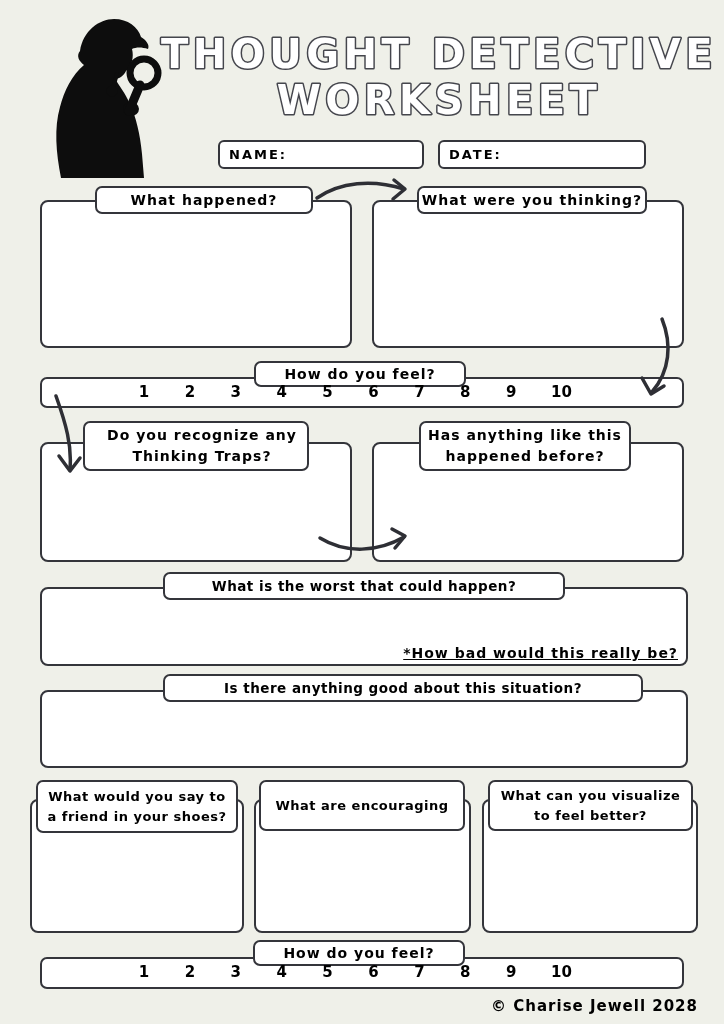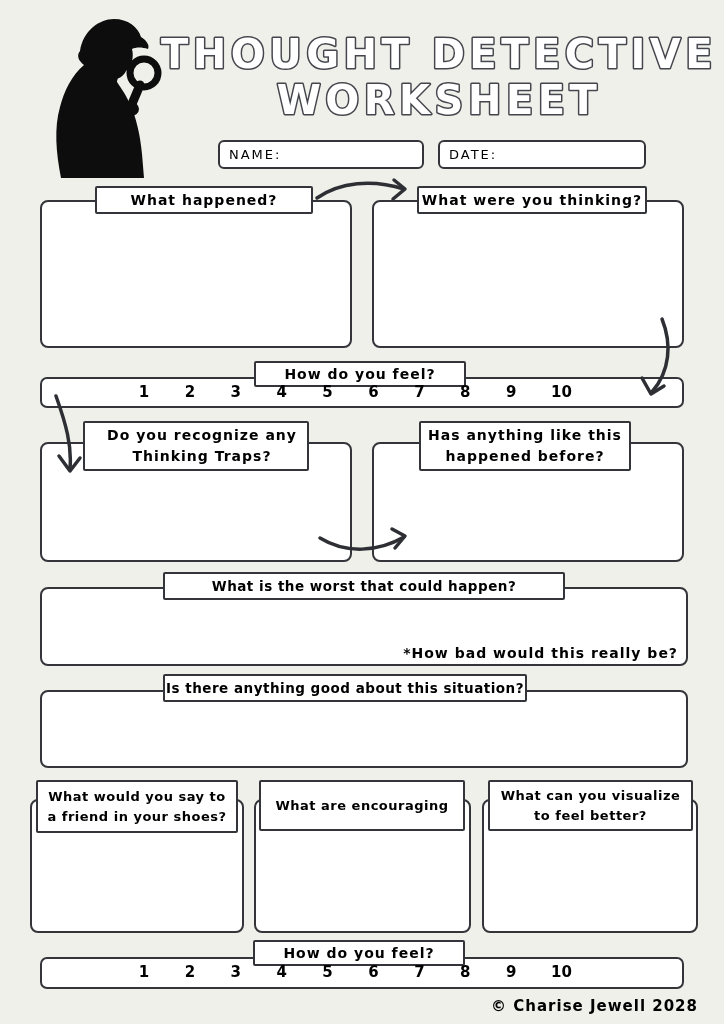--- a/index.html
+++ b/index.html
@@ -8,21 +8,21 @@
     width:724px;height:1024px;
     background:#eff0e9;
     font-family:"DejaVu Sans","Liberation Sans",sans-serif;
     color:#000000;
     overflow:hidden;
   }
   .hdr{
     position:absolute;
     background:#ffffff;
     border:2px solid #34353b;
-    border-radius:2px;
+    border-radius:7px;
     display:flex;flex-direction:column;
     align-items:center;justify-content:center;
     text-align:center;
     font-weight:bold;
     font-size:14px;
     letter-spacing:1px;
     line-height:21px;
     z-index:2;
     box-sizing:border-box;
   }
@@ -52,29 +52,29 @@
     font-weight:bold;
     font-size:15px;
   }
   .nums span{display:inline-block;min-width:12px;text-align:center;cursor:default;}
   .field{
     position:absolute;
     background:#ffffff;
     border:2px solid #34353b;
     border-radius:6px;
     display:flex;align-items:center;
-    font-weight:normal;font-size:13px;letter-spacing:2px;
+    font-weight:bold;font-size:13px;letter-spacing:2px;
     padding-left:9px;
     box-sizing:border-box;
     z-index:2;
   }
   .note{
     position:absolute;
     right:8px;bottom:3px;
-    font-weight:bold;font-size:14px;letter-spacing:1px;
+    font-weight:bold;font-size:14px;letter-spacing:1px;text-decoration:underline;
   }
   .copyright{
     position:absolute;
     top:997px;right:26px;
     font-weight:bold;font-size:15px;letter-spacing:1px;
   }
   .arrow{position:absolute;z-index:3;}
   .arrow path{stroke:#2e2f35;stroke-width:3.5;fill:none;stroke-linecap:round;stroke-linejoin:round;}
   svg text.title{
     font-family:"DejaVu Sans","Liberation Sans",sans-serif;
@@ -171,21 +171,21 @@
     <path d="M76,5 L89,12 L79,24"></path>
   </svg>
 
   <div class="hdr hdr-long" style="left:163px;top:572px;width:402px;height:28px;">
     <span>What is the worst that could happen?</span>
   </div>
   <div class="box" style="left:40px;top:587px;width:648px;height:79px;">
     <span class="note">*How bad would this really be?</span>
   </div>
 
-  <div class="hdr hdr-long" style="left:163px;top:674px;width:364px;height:28px;">
+  <div class="hdr hdr-long" style="left:163px;top:674px;width:480px;height:28px;">
     <span>Is there anything good about this situation?</span>
   </div>
   <div class="box" style="left:40px;top:690px;width:648px;height:78px;"></div>
 
   <div class="hdr hdr-small" style="left:36px;top:780px;width:202px;height:53px;">
     <span>What would you say to</span>
     <span>a friend in your shoes?</span>
   </div>
   <div class="hdr hdr-small" style="left:259px;top:780px;width:206px;height:51px;">
     <span>What are encouraging</span>

